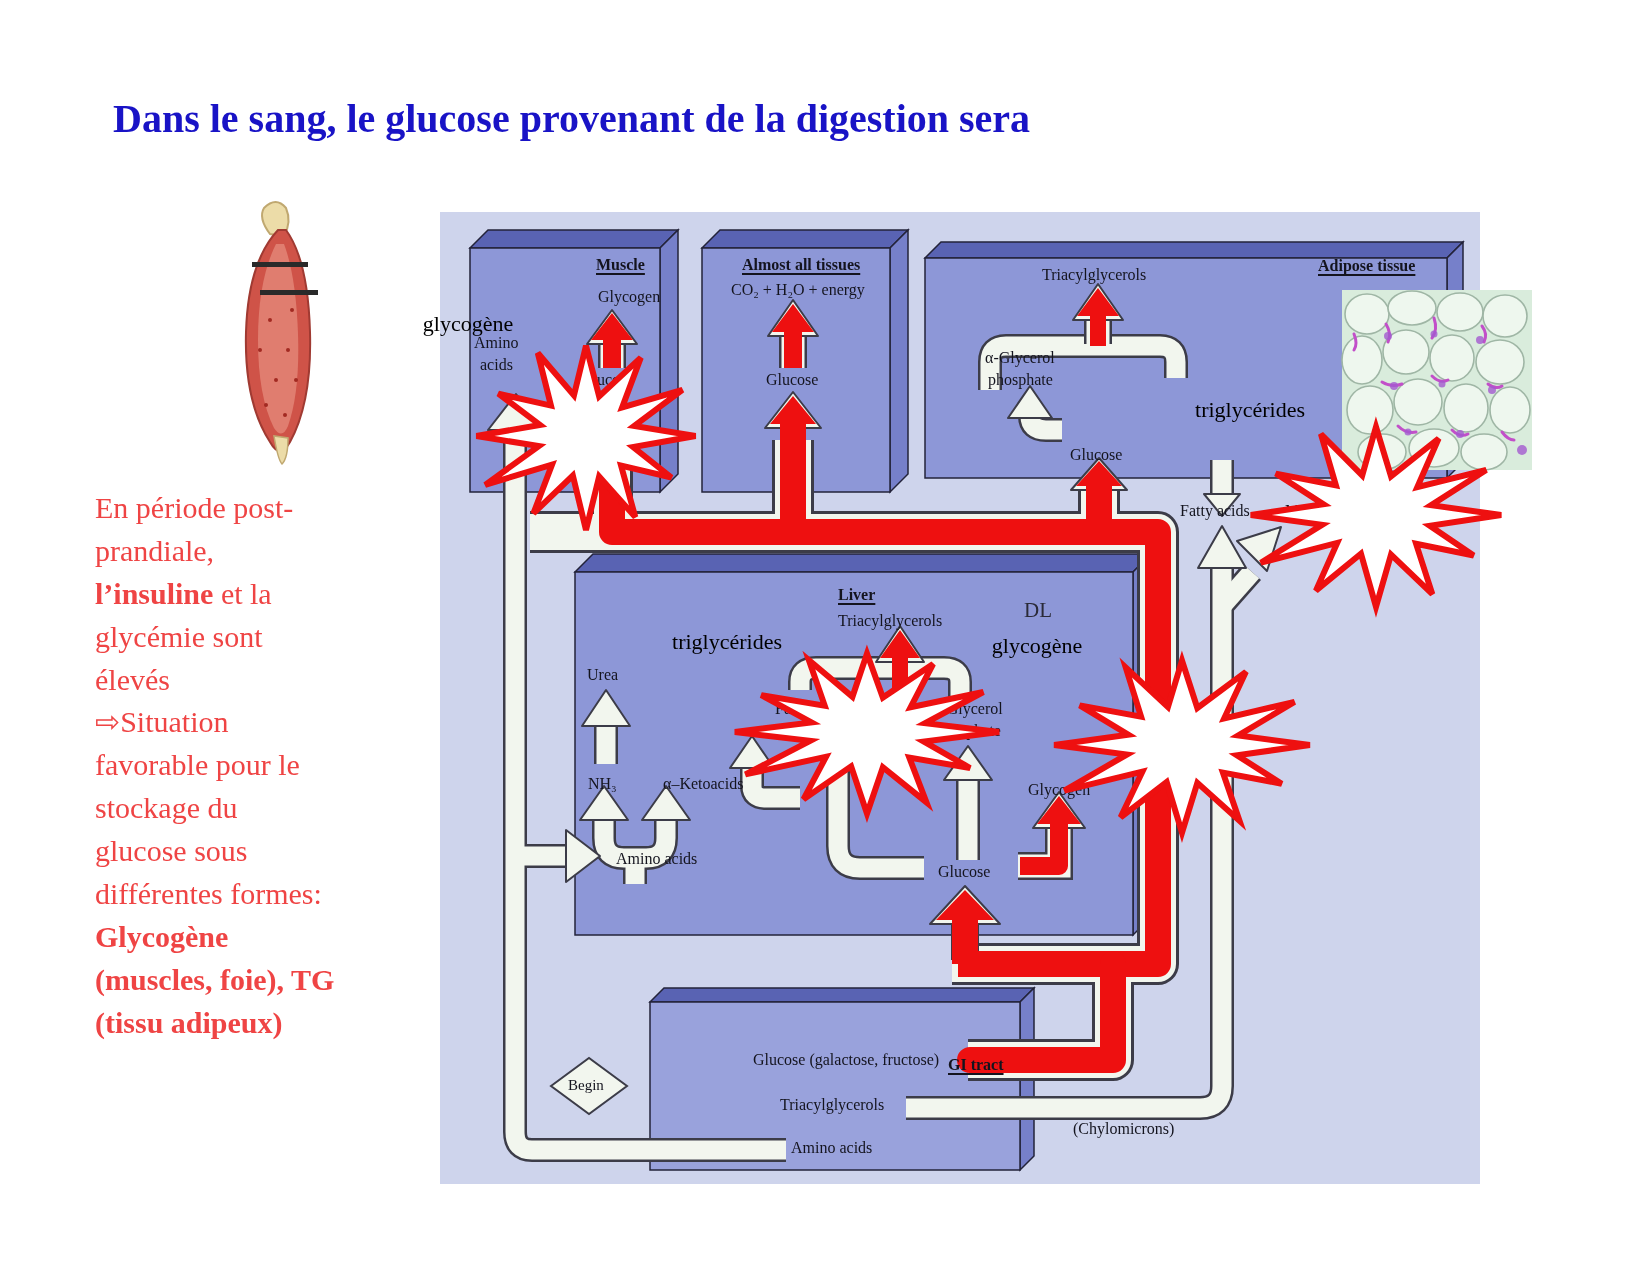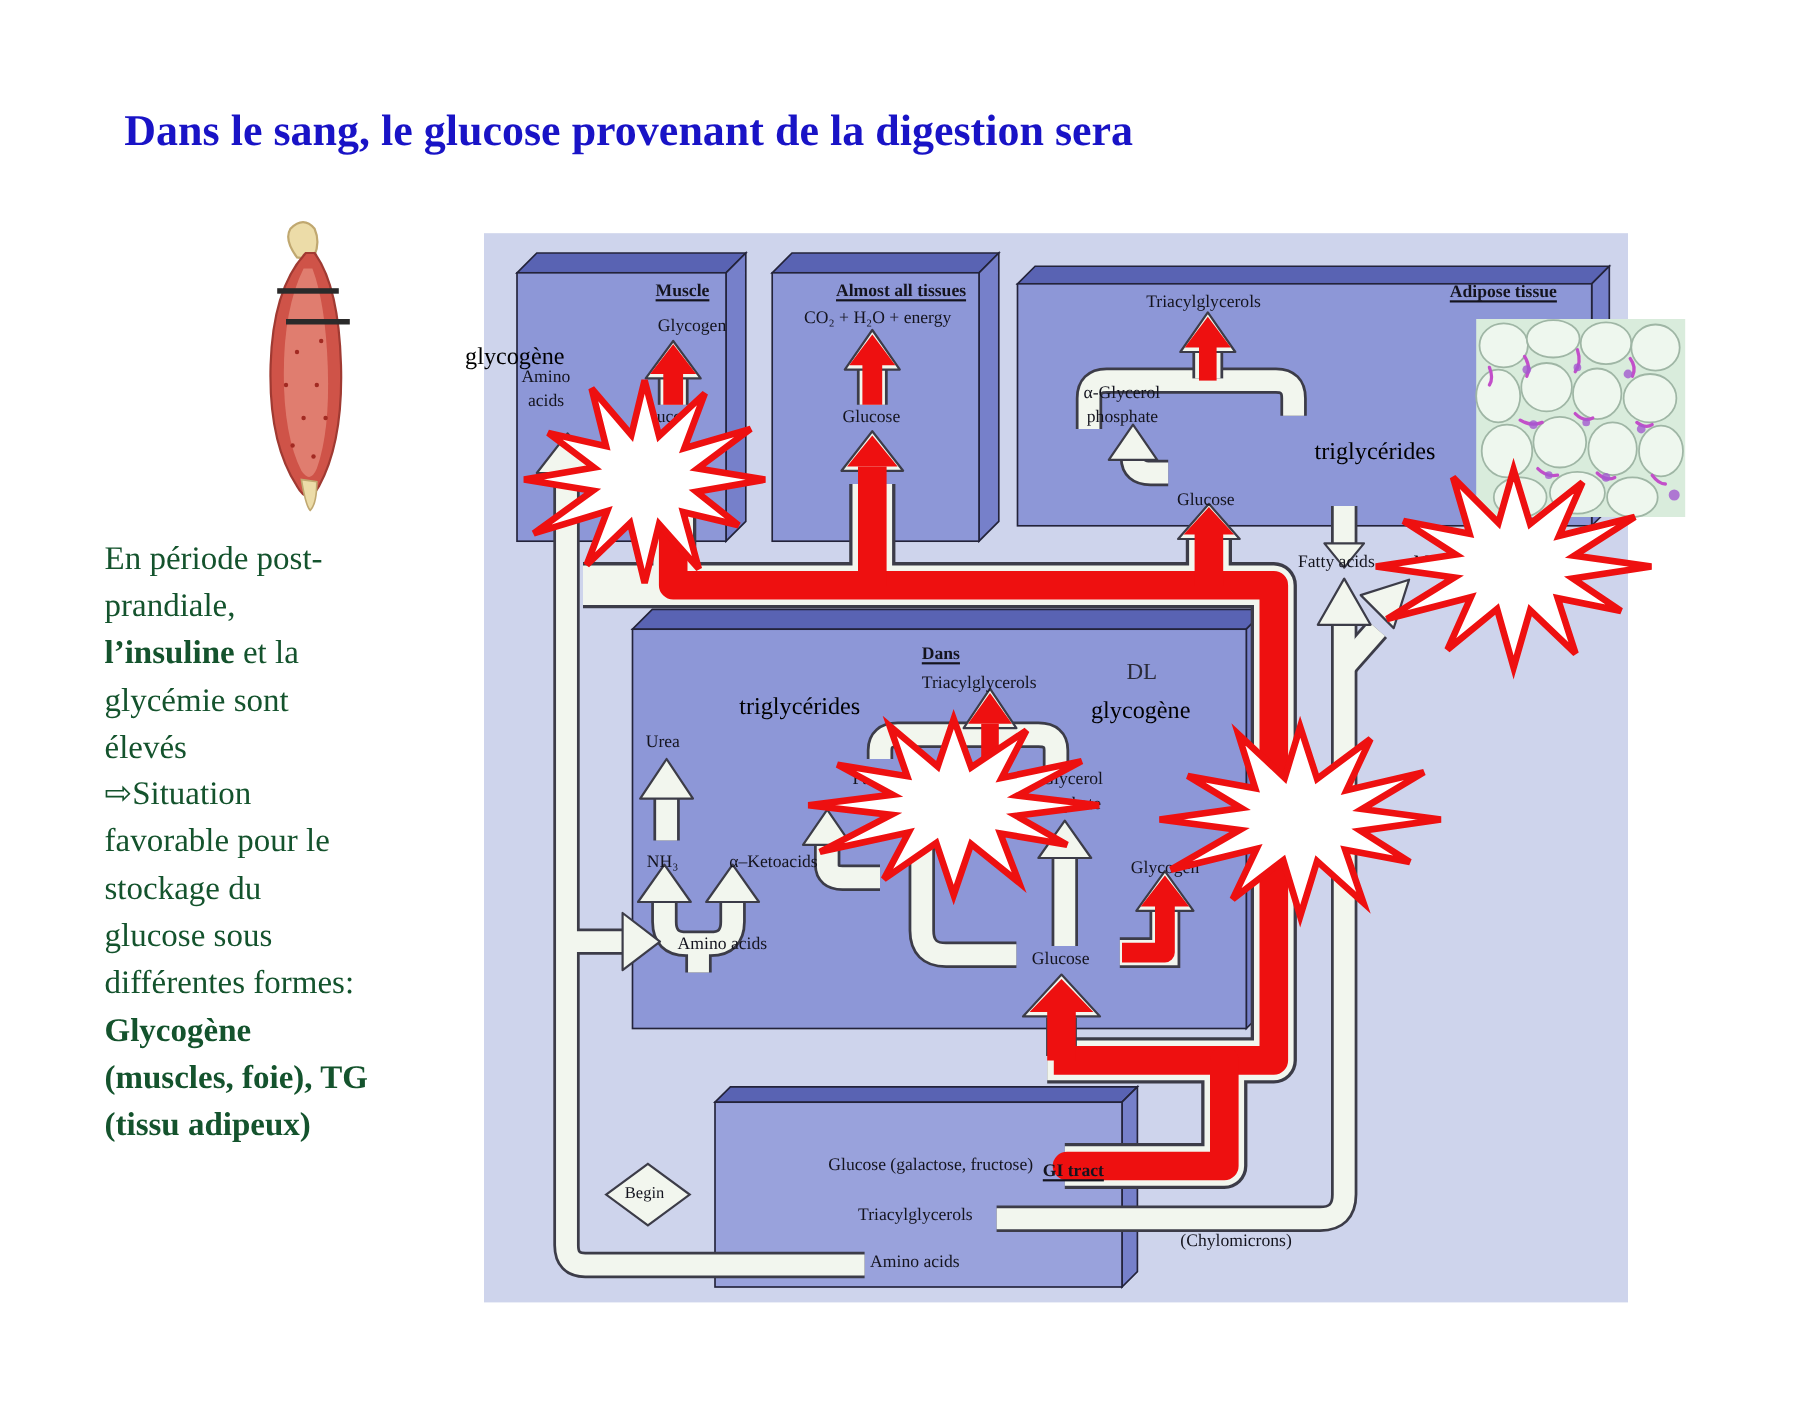--- a/index.html
+++ b/index.html
@@ -8,21 +8,21 @@
   #gfx{position:absolute;left:0;top:0;z-index:1;}
   .lbl{position:absolute;z-index:2;font-size:16px;color:#14141e;white-space:nowrap;line-height:1.1;}
   .b{font-weight:bold;}
   .u{text-decoration:underline;text-decoration-thickness:2px;text-underline-offset:3px;}
   .star{position:absolute;z-index:3;overflow:visible;}
   .startext{position:absolute;z-index:4;font-size:22px;color:#000;white-space:nowrap;transform:translate(-50%,-50%);}
   .frag{position:absolute;z-index:4;font-size:21px;color:#2a2a38;}
   #title{position:absolute;left:113px;top:92px;width:1330px;z-index:2;
          font-size:40px;line-height:1.33;font-weight:bold;color:#1913c6;}
   #sidenote{position:absolute;left:95px;top:487px;width:360px;z-index:2;
-            font-size:30px;line-height:1.43;color:#14532d;}
+            font-size:30px;line-height:1.43;color:#ef4444;}
 </style>
 </head>
 <body>
 
 <div id="page">
 
   <svg id="gfx" width="1650" height="1275" viewBox="0 0 1650 1275">
     <defs>
       <symbol id="star14" viewBox="-115 -115 230 230">
         <polygon points="100,0 43,12 78,45 32,32 45,88 12,44 0,102 -12,43 -48,84 -31,31 -92,53 -43,11 -100,0 -42,-12 -80,-46 -32,-33 -44,-90 -11,-44 0,-98 12,-43 50,-85 33,-31 88,-50 44,-11" fill="#ffffff" stroke="#ee1010" stroke-width="6" stroke-linejoin="miter" vector-effect="non-scaling-stroke"></polygon>
@@ -259,33 +259,33 @@
     <span class="b">(muscles, foie), TG</span><br>
     <span class="b">(tissu adipeux)</span>
   </div>
 
   <div class="lbl b u" style="left:596px;top:256px;">Muscle</div>
   <div class="lbl" style="left:598px;top:288px;">Glycogen</div>
   <div class="lbl" style="left:474px;top:334px;">Amino</div>
   <div class="lbl" style="left:480px;top:356px;">acids</div>
   <div class="lbl" style="left:581px;top:371px;">Glucose</div>
 
-  <div class="lbl b u" style="left:760px;top:256px;text-align:center;">Almost all tissues</div>
+  <div class="lbl b u" style="left:742px;top:256px;text-align:center;">Almost all tissues</div>
   <div class="lbl" style="left:731px;top:281px;">CO₂ + H₂O + energy</div>
   <div class="lbl" style="left:766px;top:371px;">Glucose</div>
 
   <div class="lbl b u" style="left:1318px;top:257px;">Adipose tissue</div>
   <div class="lbl" style="left:1042px;top:266px;">Triacylglycerols</div>
   <div class="lbl" style="left:985px;top:349px;">α-Glycerol</div>
   <div class="lbl" style="left:988px;top:371px;">phosphate</div>
   <div class="lbl" style="left:1070px;top:446px;">Glucose</div>
   <div class="lbl" style="left:1180px;top:502px;">Fatty acids</div>
   <div class="lbl" style="left:1285px;top:502px;">Monoglycerides</div>
 
-  <div class="lbl b u" style="left:838px;top:586px;">Dans</div>
+  <div class="lbl b u" style="left:838px;top:586px;">Liver</div>
   <div class="lbl" style="left:838px;top:612px;">Triacylglycerols</div>
   <div class="lbl" style="left:587px;top:666px;">Urea</div>
   <div class="lbl" style="left:588px;top:775px;">NH₃</div>
   <div class="lbl" style="left:663px;top:775px;">α–Ketoacids</div>
   <div class="lbl" style="left:775px;top:700px;">Fatty acids</div>
   <div class="lbl" style="left:933px;top:700px;">α-Glycerol</div>
   <div class="lbl" style="left:936px;top:722px;">phosphate</div>
   <div class="lbl" style="left:1028px;top:781px;">Glycogen</div>
   <div class="lbl" style="left:938px;top:863px;">Glucose</div>
   <div class="lbl" style="left:616px;top:850px;">Amino acids</div>

